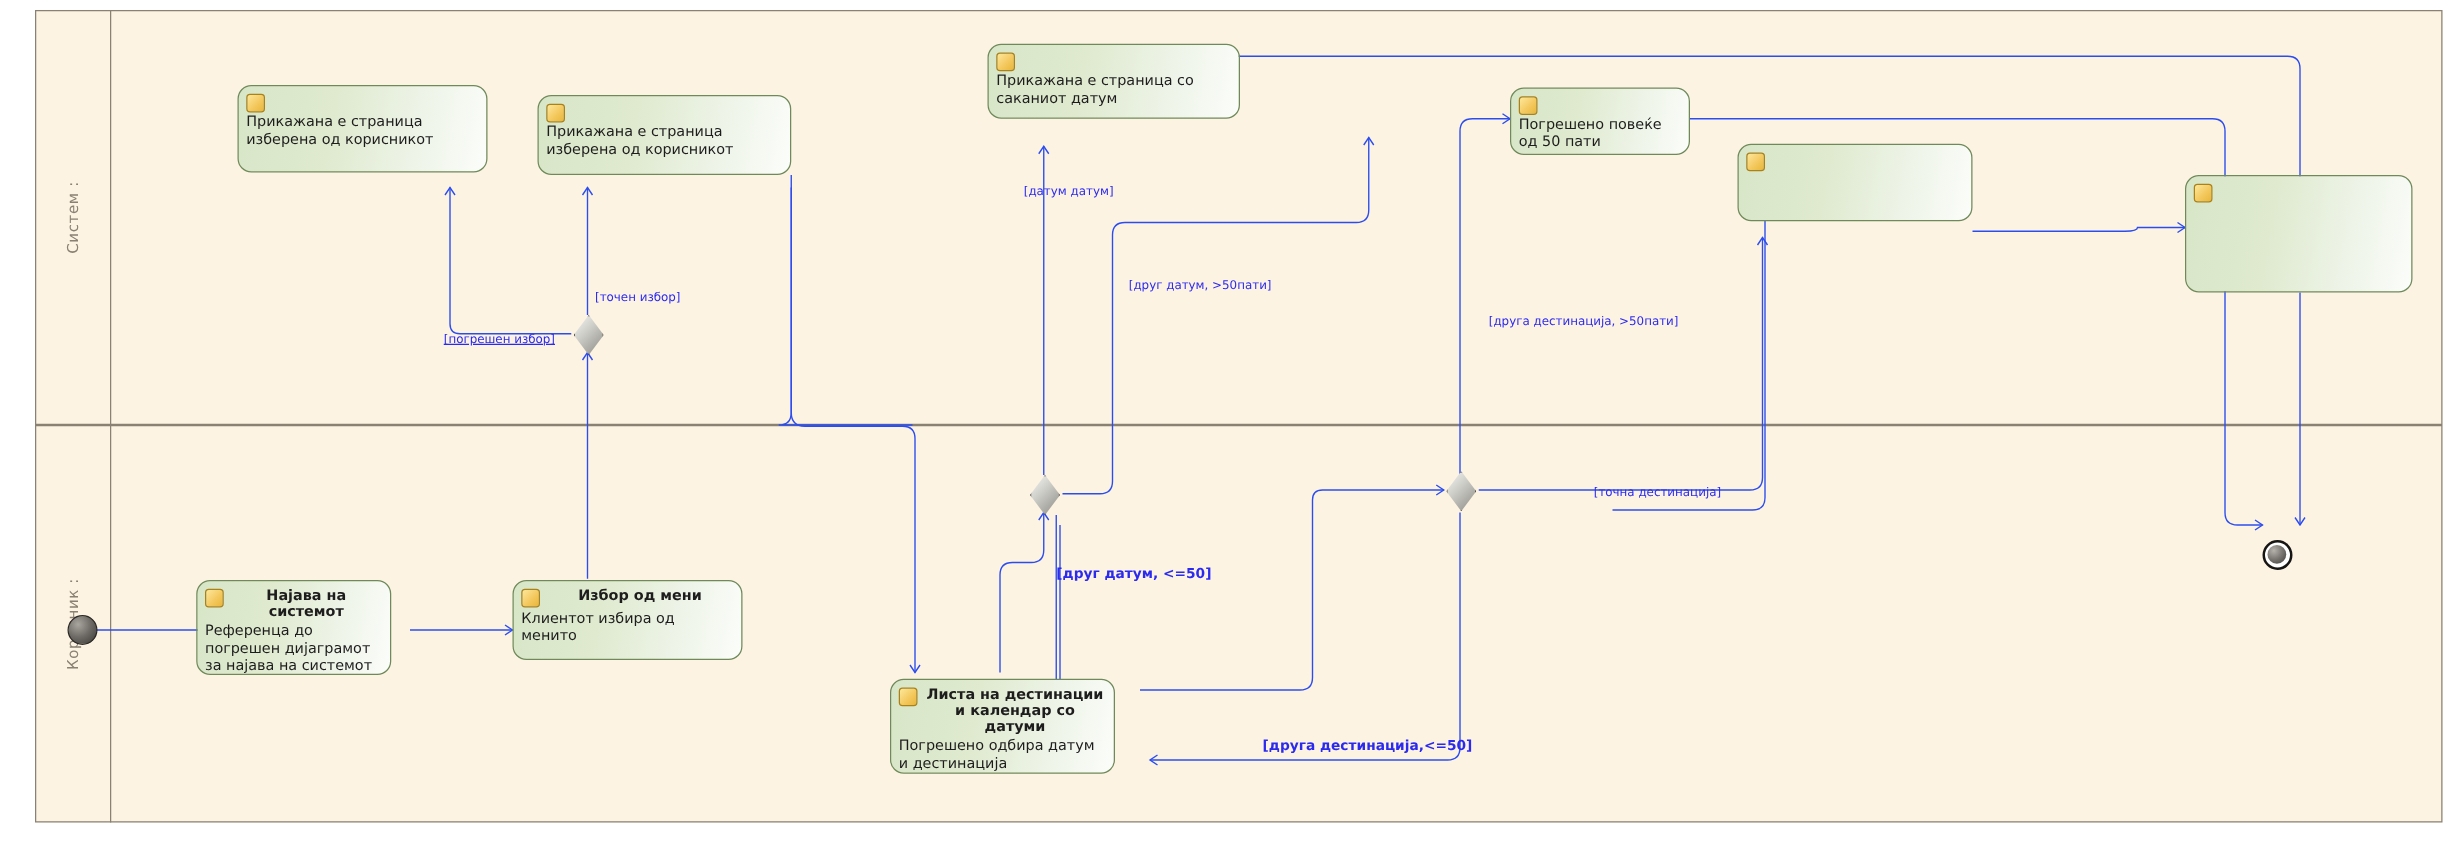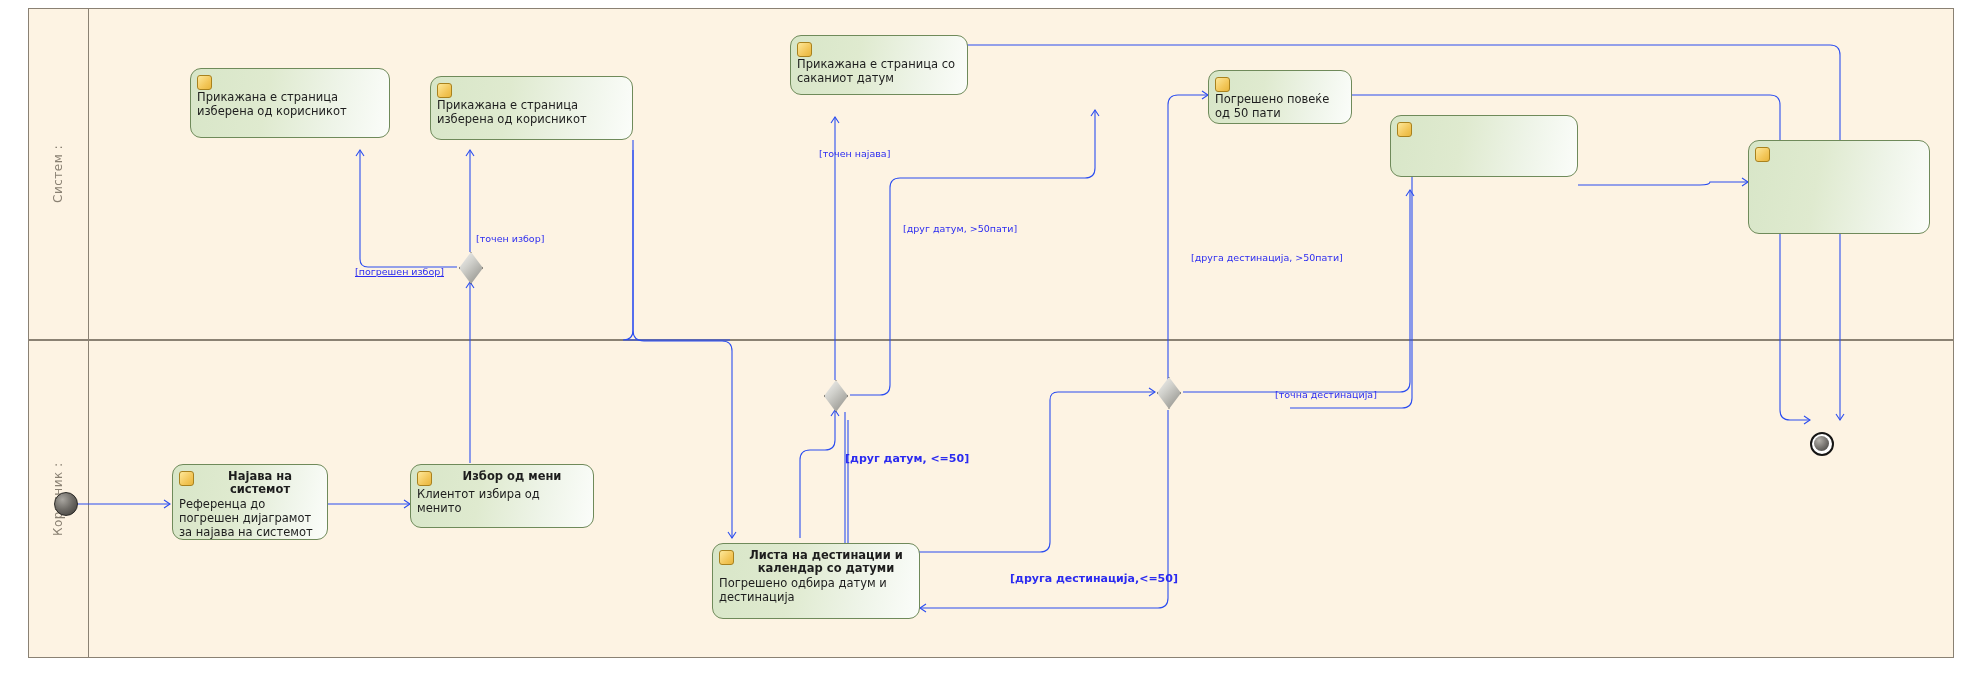--- a/index.html
+++ b/index.html
@@ -130,21 +130,21 @@
     <div class="nbody">Прикажана е страница изберена од корисникот</div>
   </div>
 
   <div class="node notitleicon" style="left:430px;top:76px;width:203px;height:64px;">
     <div class="hdr">
       <span class="nicon"></span>
     </div>
     <div class="nbody">Прикажана е страница изберена од корисникот</div>
   </div>
 
-  <div class="node notitleicon" style="left:790px;top:35px;width:178px;height:60px;">
+  <div class="node notitleicon" style="left:790px;top:35px;width:202px;height:60px;">
     <div class="hdr">
       <span class="nicon"></span>
     </div>
     <div class="nbody">Прикажана е страница со саканиот датум</div>
   </div>
 
   <div class="node notitleicon" style="left:1208px;top:70px;width:144px;height:54px;">
     <div class="hdr">
       <span class="nicon"></span>
     </div>
@@ -156,37 +156,37 @@
       <span class="nicon"></span>
     </div>
   </div>
 
   <div class="node notitleicon" style="left:1748px;top:140px;width:182px;height:94px;">
     <div class="hdr">
       <span class="nicon"></span>
     </div>
   </div>
 
-  <div class="node" style="left:172px;top:464px;width:156px;height:76px;">
+  <div class="node" style="left:157px;top:464px;width:156px;height:76px;">
     <div class="hdr">
       <span class="nicon"></span>
       <span class="nname">Најава на системот</span>
     </div>
     <div class="nbody">Референца до погрешен дијаграмот за најава на системот</div>
   </div>
 
   <div class="node" style="left:410px;top:464px;width:184px;height:64px;">
     <div class="hdr">
       <span class="nicon"></span>
       <span class="nname">Избор од мени</span>
     </div>
     <div class="nbody">Клиентот избира од менито</div>
   </div>
 
-  <div class="node" style="left:712px;top:543px;width:208px;height:76px;">
+  <div class="node" style="left:712px;top:543px;width:180px;height:76px;">
     <div class="hdr">
       <span class="nicon"></span>
       <span class="nname">Листа на дестинации и календар со датуми</span>
     </div>
     <div class="nbody">Погрешено одбира датум и дестинација</div>
   </div>
 
   <div class="initial" style="left:54px;top:492px;"></div>
 
   <div class="decision" style="left:459px;top:252px;">
@@ -201,25 +201,25 @@
       <i></i>
     </div>
 
   <div class="final-outer" style="left:1810px;top:432px;"></div>
   <div class="final-inner" style="left:1814px;top:436px;"></div>
 
   <div class="glabel u" style="left:355px;top:266px;">[погрешен избор]</div>
 
   <div class="glabel" style="left:476px;top:233px;">[точен избор]</div>
 
-  <div class="glabel" style="left:819px;top:148px;">[точен најава]</div>
+  <div class="glabel" style="left:819px;top:148px;">[датум датум]</div>
 
   <div class="glabel" style="left:903px;top:223px;">[друг датум, &gt;50пати]</div>
 
   <div class="glabel" style="left:1191px;top:252px;">[друга дестинација, &gt;50пати]</div>
 
   <div class="glabel" style="left:1275px;top:389px;">[точна дестинација]</div>
 
   <div class="glabel b" style="left:845px;top:453px;">[друг датум, &lt;=50]</div>
 
-  <div class="glabel b" style="left:1010px;top:573px;">[друга дестинација,&lt;=50]</div>
+  <div class="glabel b" style="left:1010px;top:591px;">[друга дестинација,&lt;=50]</div>
 
 </div>
 
 </body></html>

